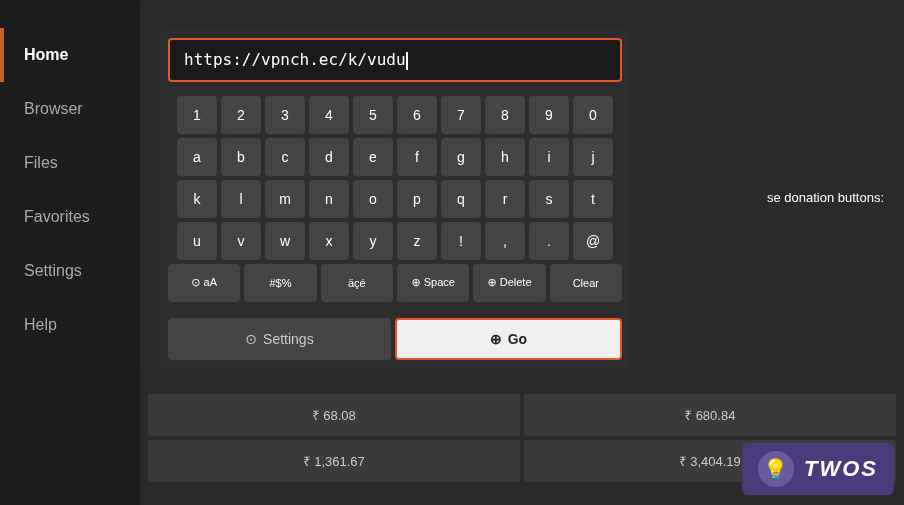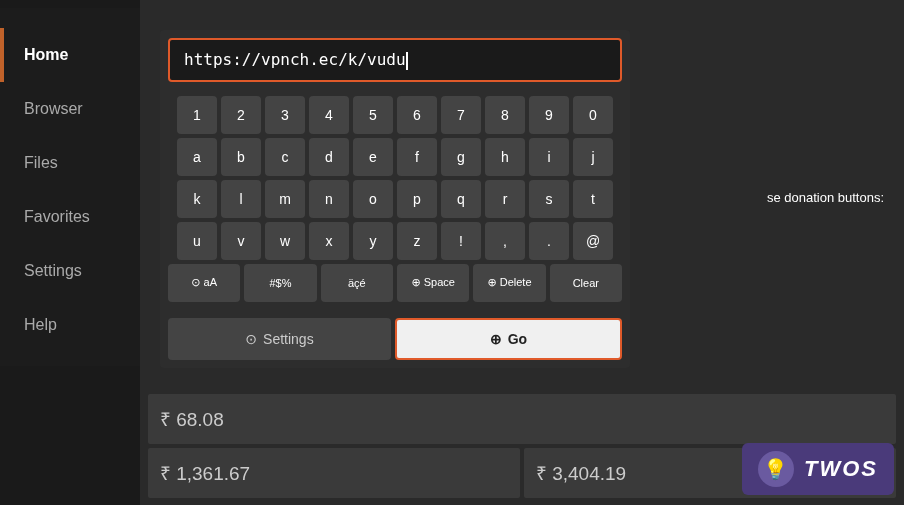--- a/index.html
+++ b/index.html
@@ -193,21 +193,22 @@
     }
     .amounts-row {
       display: flex;
       gap: 4px;
     }
     .amount-cell {
       flex: 1;
       background: #3a3a3a;
       color: #ccc;
       padding: 12px;
-      font-size: 19px;
+      text-align: center;
+      font-size: 13px;
       border-radius: 2px;
     }
 
     .joystick-icon {
       display: inline-block;
       font-size: 14px;
     }
   </style>
 </head>
 <body>
@@ -235,20 +236,21 @@
 
 <div class="main-content">
 
   <div class="donation-text">
     <span>se donation buttons:</span>
   </div>
 
   <div class="amounts-section">
     <div class="amounts-row">
       <div class="amount-cell">₹ 68.08</div>
+      <div class="amount-cell">₹ 680.84</div>
     </div>
     <div class="amounts-row">
       <div class="amount-cell">₹ 1,361.67</div>
       <div class="amount-cell">₹ 3,404.19</div>
     </div>
   </div>
 
   <div class="keyboard-overlay">
 
     <div class="url-input-container">

